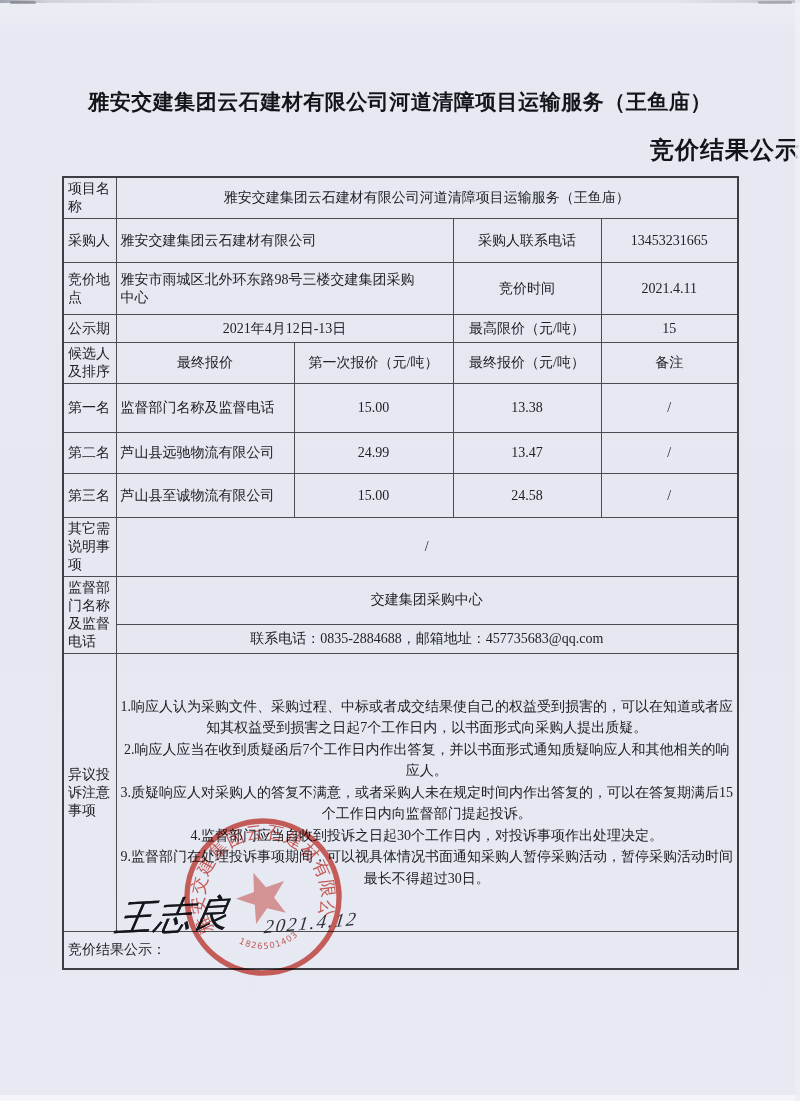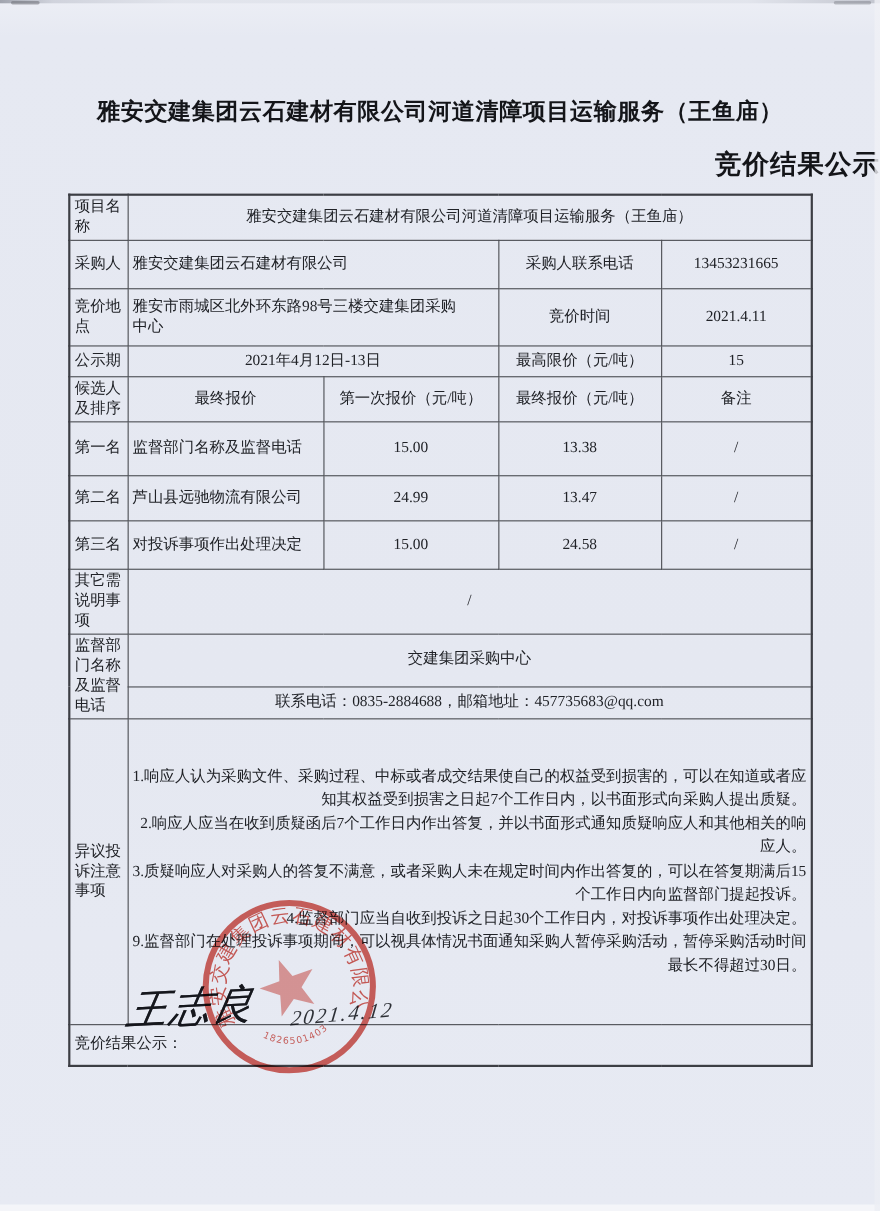--- a/index.html
+++ b/index.html
@@ -23,21 +23,21 @@
 
   table.doc{border-collapse:collapse;table-layout:fixed;width:675px;margin:14px 0 0 62px;
     border:2px solid #3c3e44;font-family:Liberation Serif, serif;}
   table.doc td{border:1px solid #4a4c52;padding:2px 4px;font-size:14px;line-height:18px;
     color:#202227;vertical-align:middle;overflow:hidden;}
   td.lbl{font-size:13px;line-height:17px;padding:1px 2px;}
   td.ctr{text-align:center;}
   td.name{padding-left:6px;font-size:14.5px;}
   td.preline{white-space:pre-line;padding-left:6px;margin-top:26px;}
   td.notice{vertical-align:top;padding:34px 10px 6px 5px;}
-  .notice-line{margin:0;font-size:14px;line-height:21.5px;text-align:right;}
+  .notice-line{margin:0;font-size:14px;line-height:21.5px;text-align:center;}
   td.signrow{padding-left:5px;}
 
   
   .sig-name{position:absolute;left:116px;top:891px;font-size:37px;font-style:italic;
     font-family:"Liberation Serif","DejaVu Serif",serif;color:rgba(18,20,26,.92);
     transform:rotate(-3deg) skewX(-14deg);letter-spacing:2px;text-shadow:0 0 .5px rgba(18,20,26,.8);}
   .sig-date{position:absolute;left:264px;top:912px;font-size:19px;font-style:italic;
     color:rgba(18,20,26,.88);transform:rotate(-5deg) skewX(-12deg);letter-spacing:2px;}
 
   .seal{position:absolute;left:178px;top:815px;width:170px;height:170px;
@@ -110,21 +110,21 @@
     <tr style="height:41px">
       <td class="lbl">第二名</td>
       <td class="name">芦山县远驰物流有限公司</td>
       <td class="ctr">24.99</td>
       <td class="ctr">13.47</td>
       <td class="ctr">/</td>
     </tr>
 
     <tr style="height:44px">
       <td class="lbl">第三名</td>
-      <td class="name">对投诉事项作出处理决定</td>
+      <td class="name">芦山县至诚物流有限公司</td>
       <td class="ctr">15.00</td>
       <td class="ctr">24.58</td>
       <td class="ctr">/</td>
     </tr>
 
     <tr style="height:41px">
       <td class="lbl">其它需说明事项</td>
       <td class="ctr" colspan="4">/</td>
     </tr>
 

